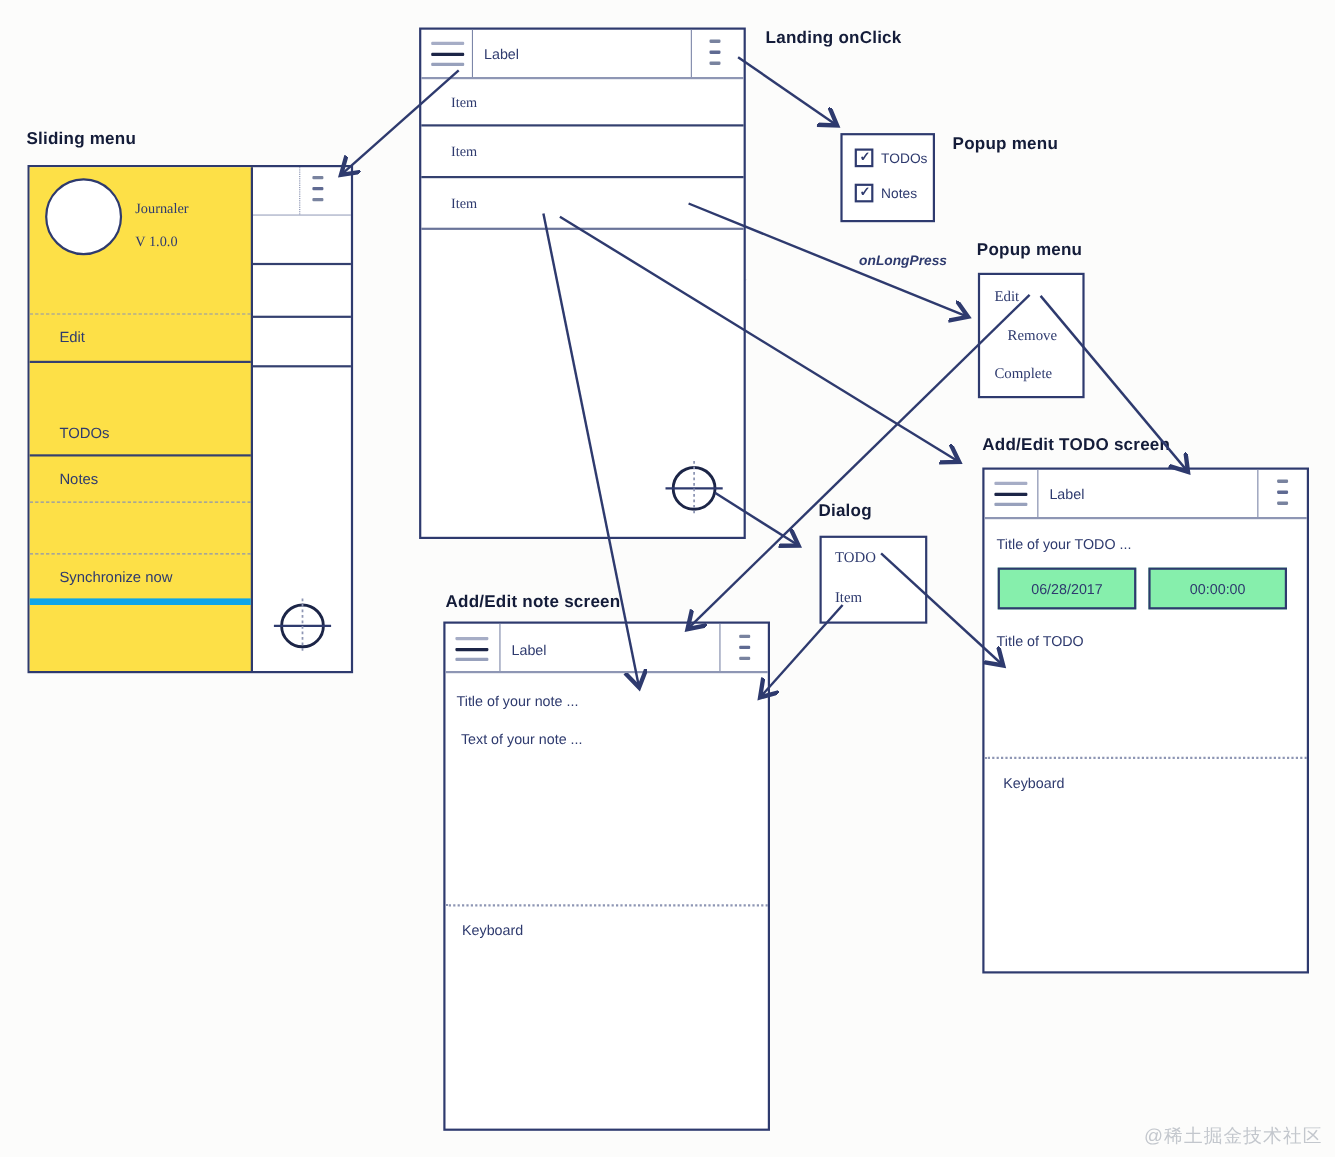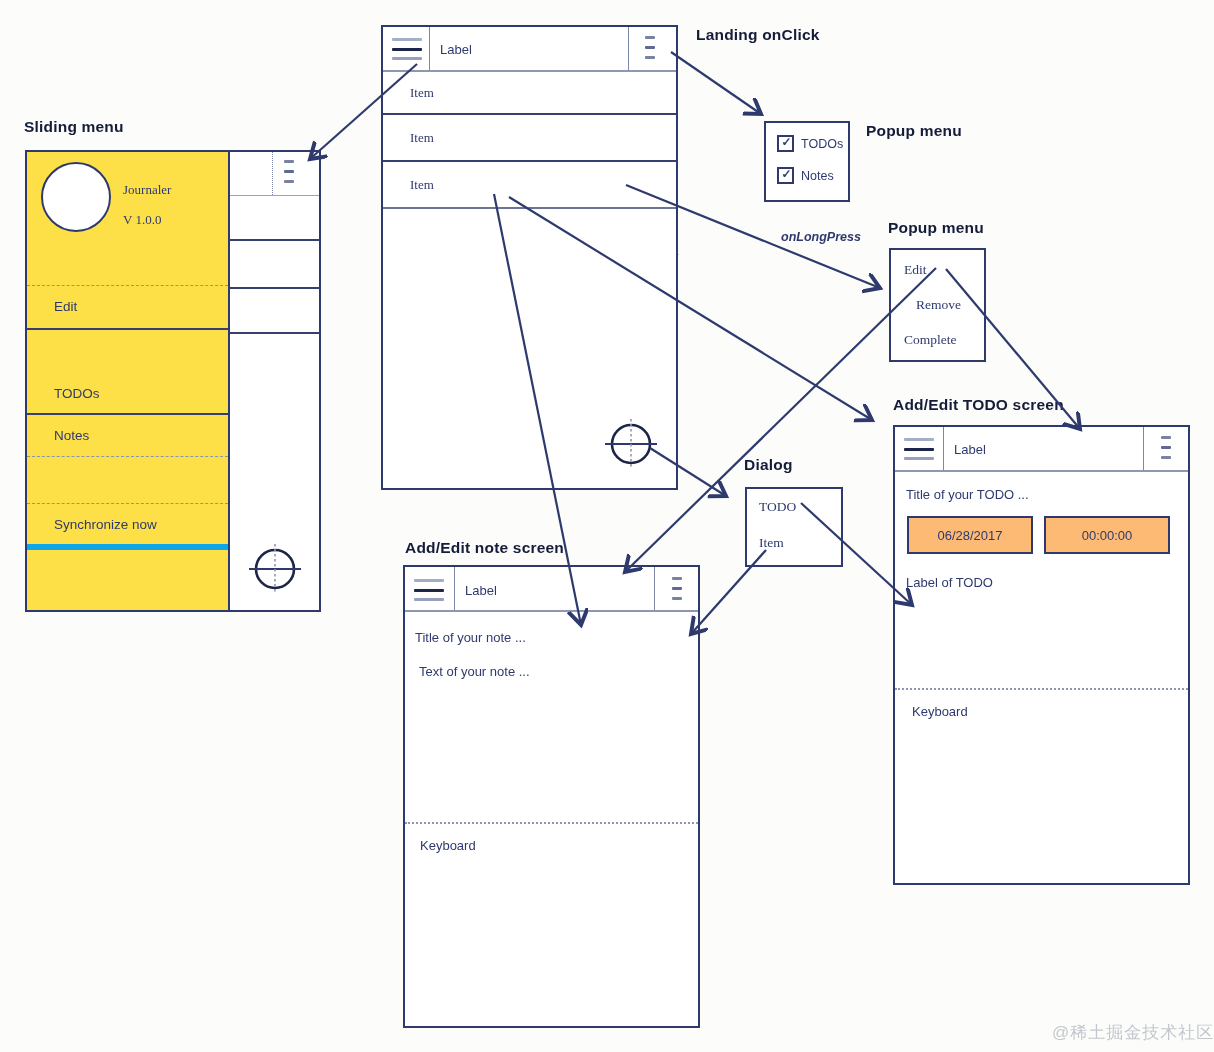--- a/index.html
+++ b/index.html
@@ -31,25 +31,25 @@
   .toolbar-label{position:absolute;font-size:13px;color:#2e3a6e;}
   .serif{font-family:"Liberation Serif",serif;}
   .hr{position:absolute;height:0;box-sizing:border-box;}
   .hr.dark{border-top:2px solid #34406f;}
   .hr.gray{border-top:1.5px solid #9aa2bd;}
   .hr.dash{border-top:1.5px dashed #8a93b3;}
   .hr.dot{border-top:2px dotted #8e96b4;}
   .cbx{width:13px;height:13px;border:2px solid #2e3a6e;display:inline-flex;align-items:center;justify-content:center;box-sizing:content-box;}
   .cbx span{font-size:12px;line-height:1;color:#2e3a6e;font-weight:bold;transform:translate(1px,-2px);}
   .menu-row{position:absolute;display:flex;align-items:center;gap:7px;font-size:12.5px;color:#2e3a6e;}
-  .field{position:absolute;border:2px solid #2e3a6e;box-sizing:border-box;display:flex;align-items:center;justify-content:center;font-size:13px;background:#fdba74;}
+  .field{position:absolute;border:2px solid #2e3a6e;box-sizing:border-box;display:flex;align-items:center;justify-content:center;font-size:13px;background:#86efac;}
   .drow{position:absolute;left:0;right:0;display:flex;align-items:center;padding-left:27px;font-size:13.5px;color:#2e3a6e;box-sizing:border-box;}
   .avatar{position:absolute;border:2.5px solid #2e3a6e;border-radius:50%;background:#fff;}
   #arrows{position:absolute;left:0;top:0;pointer-events:none;z-index:60;}
-  .watermark{position:absolute;font-size:17px;color:#c3c7cd;letter-spacing:1px;white-space:nowrap;margin-left:12px;}
+  .watermark{position:absolute;font-size:17px;color:#c3c7cd;letter-spacing:1px;white-space:nowrap;}
 </style>
 </head>
 <body>
 
 <div id="canvas">
 
   <div class="heading" style="left:24px;top:118px;">Sliding menu</div>
   <div class="heading" style="left:696px;top:26px;">Landing onClick</div>
   <div class="heading" style="left:866px;top:122px;">Popup menu</div>
   <div class="heading" style="left:888px;top:219px;">Popup menu</div>
@@ -176,21 +176,21 @@
       <div class="vline" style="left:248px;height:43px;"></div>
       <div class="ovf" style="left:266px;top:9px;">
           <i></i>
           <i></i>
           <i></i>
         </div>
     </div>
     <div class="abs" style="left:11px;top:60px;font-size:13px;">Title of your TODO ...</div>
     <div class="field" style="left:12px;top:89px;width:126px;height:38px;">06/28/2017</div>
     <div class="field" style="left:149px;top:89px;width:126px;height:38px;">00:00:00</div>
-    <div class="abs" style="left:11px;top:148px;font-size:13px;">Label of TODO</div>
+    <div class="abs" style="left:11px;top:148px;font-size:13px;">Title of TODO</div>
     <div class="hr dot" style="left:0;top:261px;width:293px;"></div>
     <div class="abs" style="left:17px;top:277px;font-size:13px;">Keyboard</div>
   </div>
 
   <div class="screen" style="left:403px;top:565px;width:297px;height:463px;">
     <div class="topbar">
       <div class="hamb" style="left:9px;top:12px;">
           <i class="t"></i>
           <i class="m"></i>
           <i class="b"></i>

